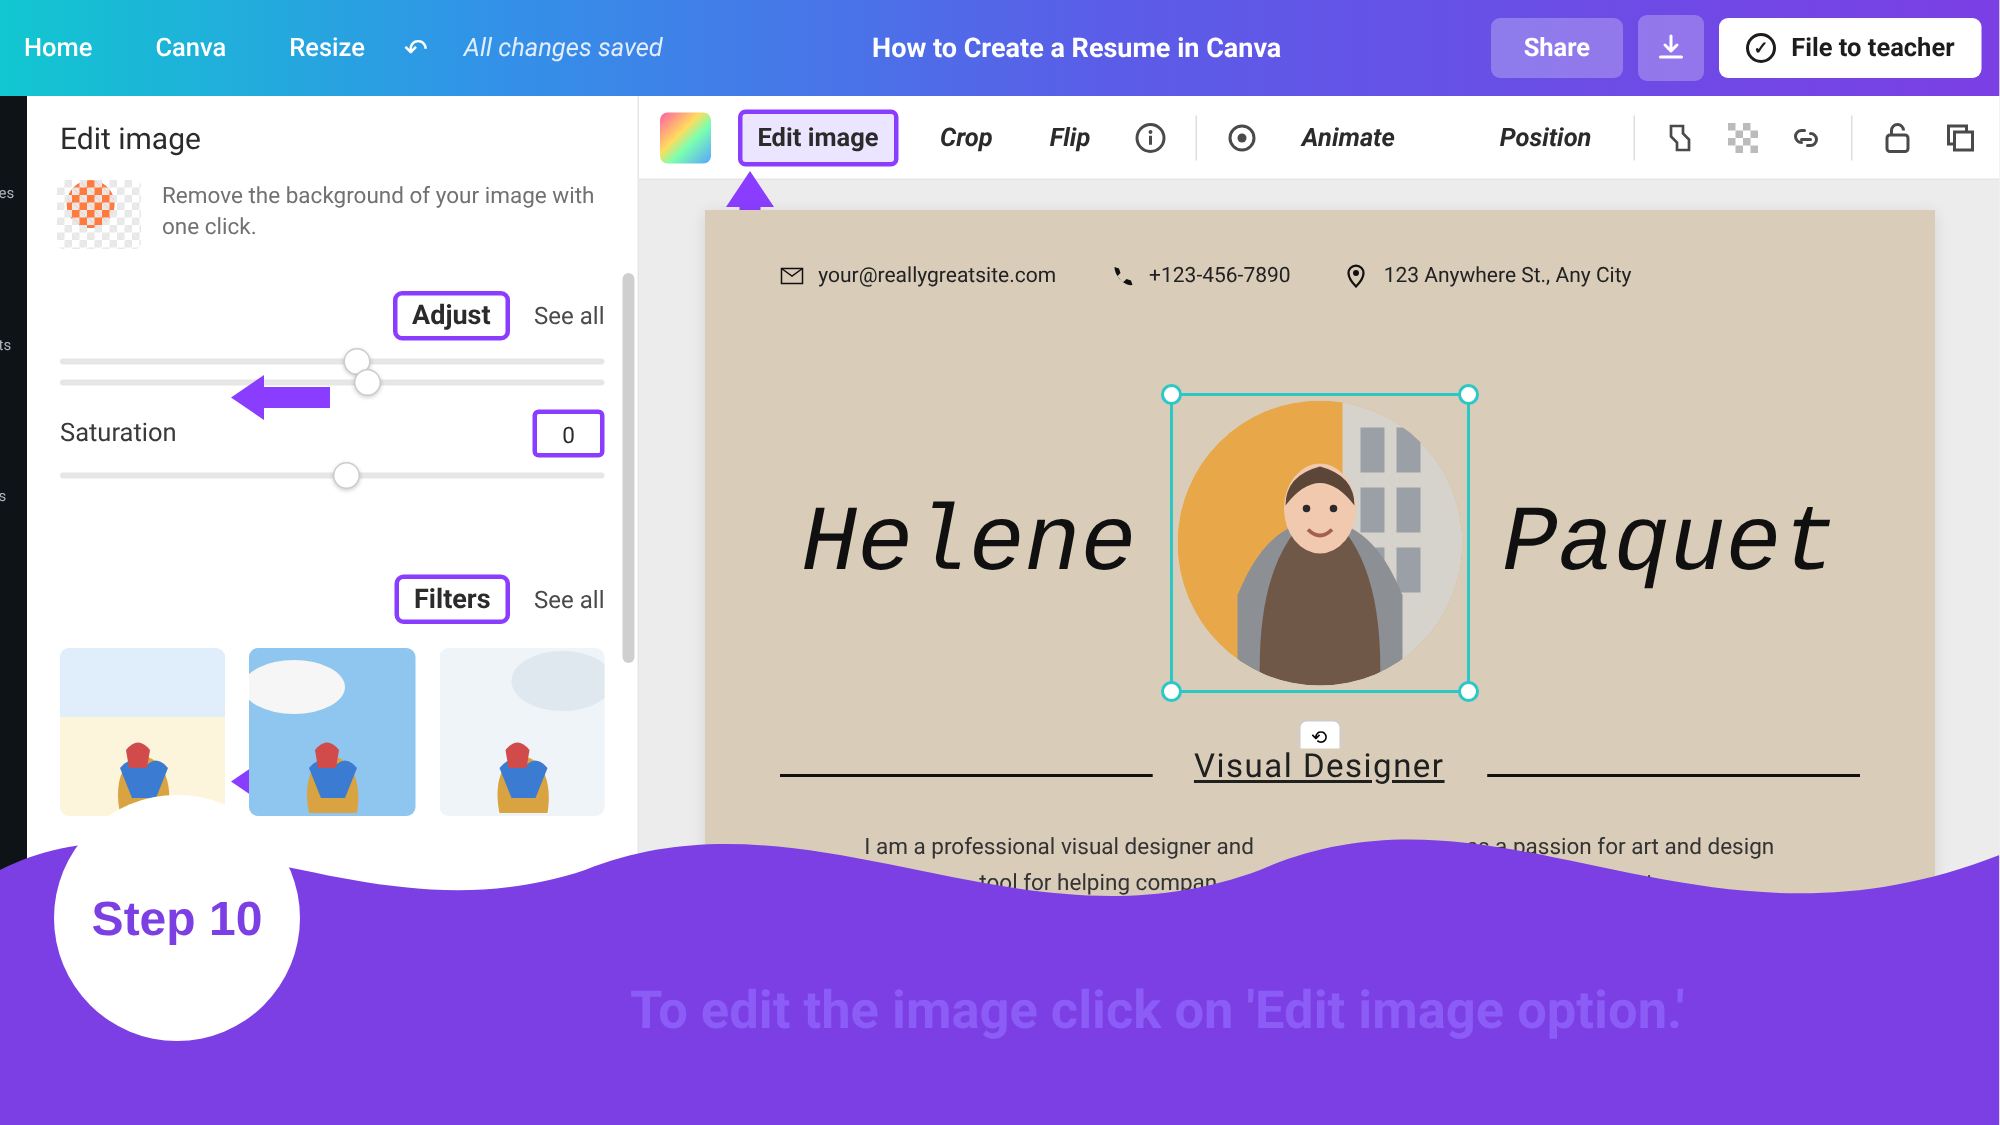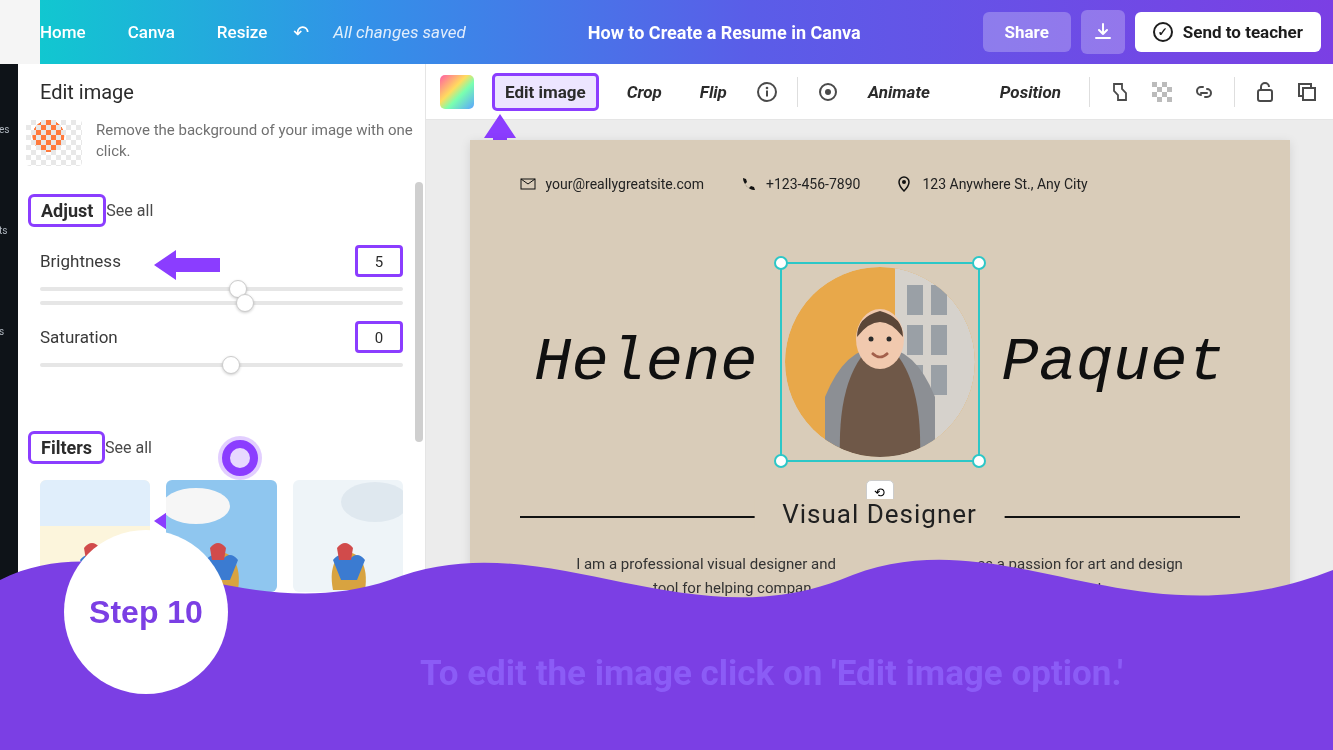--- a/index.html
+++ b/index.html
@@ -11,24 +11,23 @@
     position: relative;
     background: #f5f5f5;
   }
   
   
   .topbar {
     height: 64px;
     background: linear-gradient(90deg, #11c7d0 0%, #3391e8 25%, #5a5de8 55%, #7b3fe4 100%);
     display: flex;
     align-items: center;
-    padding: 0 12px 0 0;
+    padding: 0 12px 0 16px;
     color: white;
     font-size: 17px;
-    margin-left: 40px;
   }
   .topbar .nav { display: flex; align-items: center; gap: 42px; padding-left: 0; }
   .topbar .nav span { font-weight: 500; cursor: pointer; }
   .topbar .undo-icon { margin-left: 26px; font-size:19px; }
   .topbar .status { font-style: italic; color: rgba(255,255,255,0.85); margin-left: 24px; }
   .topbar .title { flex: 1; text-align: center; font-weight: 700; font-size:18px;}
   .btn-share {
     background: rgba(255,255,255,0.25); color:white; padding: 10px 22px;
     border-radius: 6px; font-weight:700; margin-right: 10px; font-size:17px;
   }
@@ -51,33 +50,33 @@
           display:flex; flex-direction:column; padding-top:60px; gap:90px; }
   .rail div { transform:translateX(-1px); }
   
   
   .panel {
     width: 408px; background:white; position:relative;
     border-right:1px solid #e5e5e5;
   }
   .panel-title { font-size:20px; font-weight:400; color:#2b2b2b;
                  padding: 16px 22px 12px; }
-  .bgremove { display:flex; gap:14px; padding: 4px 8px 14px; align-items:flex-start;}
+  .bgremove { display:flex; gap:14px; padding: 4px 20px 14px; align-items:flex-start;}
   .bgthumb { width:56px; height:46px; border-radius:4px;
              background:
                linear-gradient(45deg,#e8e8e8 25%,transparent 25%,transparent 75%,#e8e8e8 75%),
                linear-gradient(45deg,#e8e8e8 25%,transparent 25%,transparent 75%,#e8e8e8 75%),
                radial-gradient(circle at 40% 35%, #ff7a3c 0 35%, transparent 36%);
              background-size: 10px 10px,10px 10px,100% 100%;
              background-position:0 0,5px 5px, 0 0;
              flex-shrink:0;}
   .bgtext { color:#717171; font-size:15px; line-height:1.4; }
   
-  .sect-head { display:flex; align-items:center; justify-content:flex-start;
-               padding: 14px 10px 2px; }
+  .sect-head { display:flex; align-items:center; justify-content:flex-end;
+               padding: 14px 22px 2px; gap: 16px; }
   .sect-title { font-size:18px; font-weight:700; color:#2b2b2b;
                 border:3px solid #8b3dff; border-radius:6px; padding:3px 10px;}
   .seeall { font-size:16px; color:#4a4a4a; }
   
   .adj-row { display:flex; align-items:center; justify-content:space-between;
              padding: 16px 22px 0; }
   .adj-label { font-size:17px; color:#3a3a3a; }
   .adj-val { width:48px; height:32px; border:3px solid #8b3dff; border-radius:4px;
              text-align:center; line-height:28px; font-size:15px; color:#2b2b2b;}
   .slider { margin: 10px 22px 0; height:4px; background:#e6e6e6; border-radius:2px;
@@ -130,31 +129,31 @@
                   background:white; border:2px solid #2cc7c7;}
   .h.tl{top:-8px;left:-8px}.h.tr{top:-8px;right:-8px}.h.bl{bottom:-8px;left:-8px}.h.br{bottom:-8px;right:-8px}
   .photo-circle { width:190px; height:190px; border-radius:50%; overflow:hidden; position:relative;}
   .rot-handle { position:absolute; bottom:-44px; left:50%; transform:translateX(-50%);
                 width:28px; height:24px; background:white; border-radius:5px;
                 border:1px solid #ccc; display:flex; align-items:center; justify-content:center;
                 font-size:13px;}
   
   .hr { border-top:2px solid #111; margin-top:54px; position:relative;}
   .role { position:absolute; left:50%; top:-19px; transform:translateX(-50%);
-          background:#d9ccb9; padding:0 28px; font-size:26px; color:#202020;
-          letter-spacing:1px;}
+          background:#d9ccb9; padding:0 28px; font-size:22px; color:#202020;
+          letter-spacing:1px;text-decoration:underline;}
   .desc { text-align:center; font-size:15px; color:#333; margin-top:34px; line-height:1.6;
           max-width:680px; margin-left:auto; margin-right:auto;}
   
   .up-arrow { position:absolute; left:54px; top:-8px;}
   
   
   .wave { position:absolute; left:0; right:0; bottom:0; height:240px; }
   .wave svg { width:100%; height:100%; display:block;}
-  .stepcirc { position:absolute; left:64px; bottom:56px; width:164px; height:164px;
+  .stepcirc { position:absolute; left:36px; bottom:56px; width:164px; height:164px;
               border-radius:50%; background:white; display:flex; align-items:center;
               justify-content:center; font-size:32px; font-weight:700; color:#7b3fe4;
               font-family:"Comic Sans MS","Segoe UI",sans-serif;}
   .steptext { position:absolute; left:250px; right:40px; bottom:56px;
               color:#8b5cf6; font-size:35px; font-weight:700; text-align:center;}
 </style>
 </head>
 <body>
 
 <div class="topbar">
@@ -167,21 +166,21 @@
   <span class="status">All changes saved</span>
   <span class="title">How to Create a Resume in Canva</span>
   <div class="btn-share">Share</div>
   <div class="btn-dl">
     <svg width="20" height="20" viewBox="0 0 20 20">
       <path d="M10 2v10m0 0l-4-4m4 4l4-4M3 16h14" stroke="white" stroke-width="2" fill="none" stroke-linecap="round"></path>
     </svg>
   </div>
   <div class="btn-send">
     <span class="check-circle">✓</span>
-    <span>Send to teacher</span>
+    <span>File to teacher</span>
   </div>
 </div>
 
 <div class="main">
   <div class="rail">
     <div>es</div>
       <div>ts</div>
       <div>s</div>
   </div>
 
@@ -190,24 +189,20 @@
     <div class="bgremove">
       <div class="bgthumb"></div>
       <div class="bgtext">Remove the background of your image with one click.</div>
     </div>
 
     <div class="sect-head">
       <span class="sect-title">Adjust</span>
       <span class="seeall">See all</span>
     </div>
     <div id="adjust-list">
-        <div class="adj-row">
-          <span class="adj-label">Brightness</span>
-          <span class="adj-val">5</span>
-        </div>
         <div class="slider">
           <div class="handle" style="left:52%"></div>
         </div>
         <div class="slider">
           <div class="handle" style="left:54%"></div>
         </div>
         <div class="adj-row">
           <span class="adj-label">Saturation</span>
           <span class="adj-val">0</span>
         </div>

